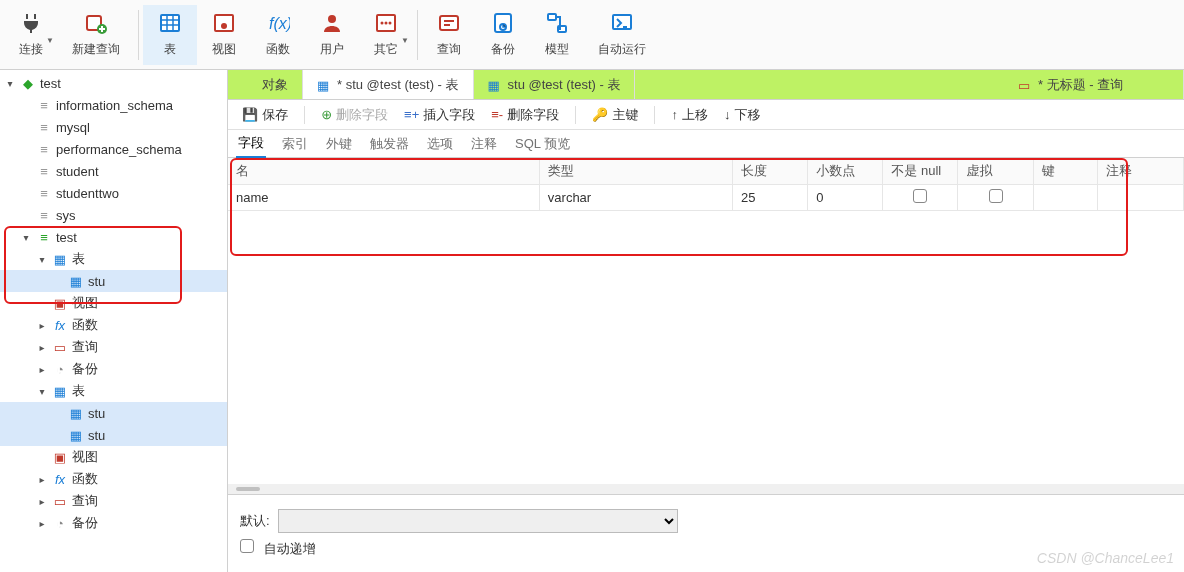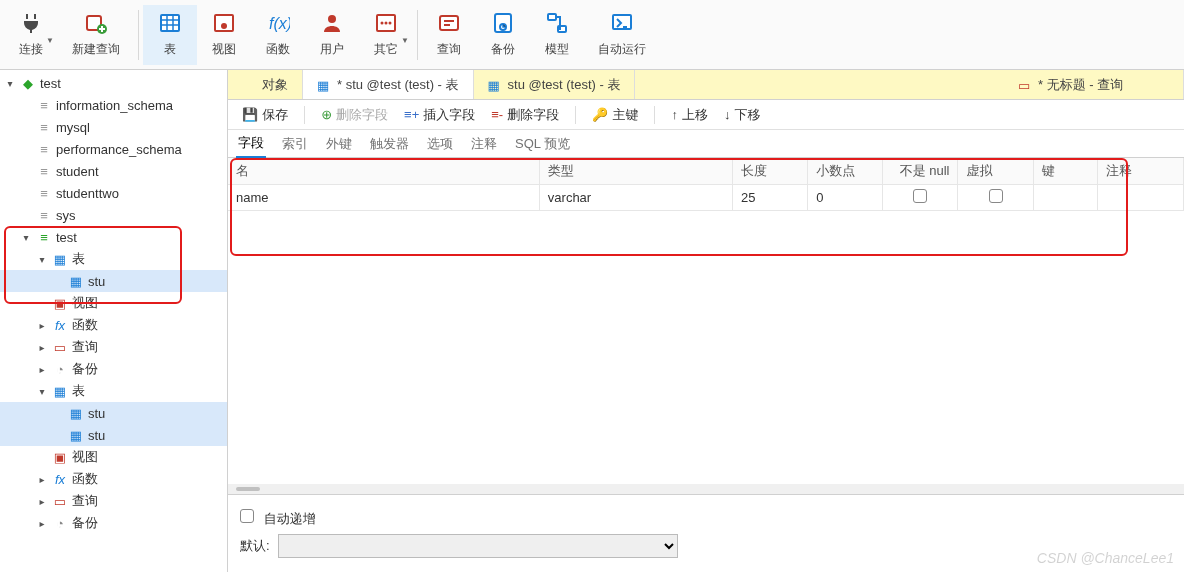--- a/index.html
+++ b/index.html
@@ -21,21 +21,21 @@
 
 
 .tree { font-size: 13px; }
 .tree-node { display: flex; align-items: center; padding: 2px 4px; cursor: pointer; white-space: nowrap; height: 22px; }
 .tree-node.selected { background: #d8e8fa; }
 .tree-caret { width: 12px; text-align: center; color: #555; font-size: 10px; }
 .tree-icon { width: 16px; height: 16px; margin: 0 4px; display: inline-flex; align-items: center; justify-content: center; }
 .annot-box { position: absolute; border: 2px solid #e21b1b; border-radius: 6px; pointer-events: none; }
 
 
-.doc-tabs { display: flex; align-items: center; height: 30px; border-bottom: 1px solid #d0d0d0; background: #fef9c3; }
+.doc-tabs { display: flex; align-items: center; height: 30px; border-bottom: 1px solid #d0d0d0; background: #bef264; }
 .doc-tab { display: flex; align-items: center; gap: 6px; padding: 0 14px; height: 100%; font-size: 13px; color: #444; border-right: 1px solid #ddd; cursor: pointer; flex-shrink: 0; }
 .doc-tab.active { background: #fff; }
 .doc-tab .tab-icon { width: 14px; height: 14px; }
 .doc-tabs .spacer { flex: 1; }
 .doc-tab.right { min-width: 180px; }
 
 
 .sub-toolbar { display: flex; align-items: center; gap: 8px; height: 30px; padding: 0 10px; border-bottom: 1px solid #e0e0e0; background: #fff; font-size: 13px; }
 .sub-toolbar .btn { display: flex; align-items: center; gap: 4px; cursor: pointer; padding: 2px 4px; }
 .sub-toolbar .muted { color: #aaa; }
@@ -400,21 +400,21 @@
       </div>
 
     <div class="grid-wrap" style="position:relative;">
       <table class="grid" id="grid">
           <thead>
             <tr>
               <th style="width: 290px;">名</th>
               <th style="width: 180px;">类型</th>
               <th style="width: 70px;">长度</th>
               <th style="width: 70px;">小数点</th>
-              <th style="width: 70px; text-align: right;">不是 null</th>
+              <th style="width: 70px;">不是 null</th>
               <th style="width: 70px;">虚拟</th>
               <th style="width: 60px;">键</th>
               <th style="width: 80px;">注释</th>
             </tr>
           </thead>
           <tbody>
             <tr>
               <td>name</td>
               <td>varchar</td>
               <td>25</td>
@@ -429,26 +429,26 @@
       <div class="annot-box" style="left:2px; top:0px; width:898px; height:98px;"></div>
     </div>
 
     <div class="spacer-v"></div>
 
     <div class="drag-handle">
         <div class="grip"></div>
       </div>
     <div class="bottom-panel">
       <div class="row">
+        <span>默认:</span>
+        <select></select>
+      </div>
+      <div class="row">
         <label>
           <span class="chk"></span>
           <span style="margin-left:6px;">自动递增</span>
         </label>
       </div>
-      <div class="row">
-        <span>默认:</span>
-        <select></select>
-      </div>
     </div>
   </div>
 </div>
 
 <div class="watermark">CSDN @ChanceLee1</div>
 
 </body></html>

